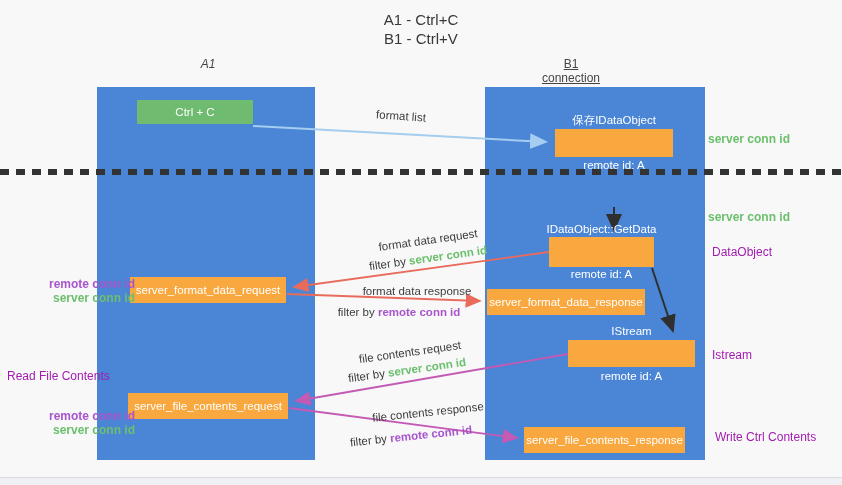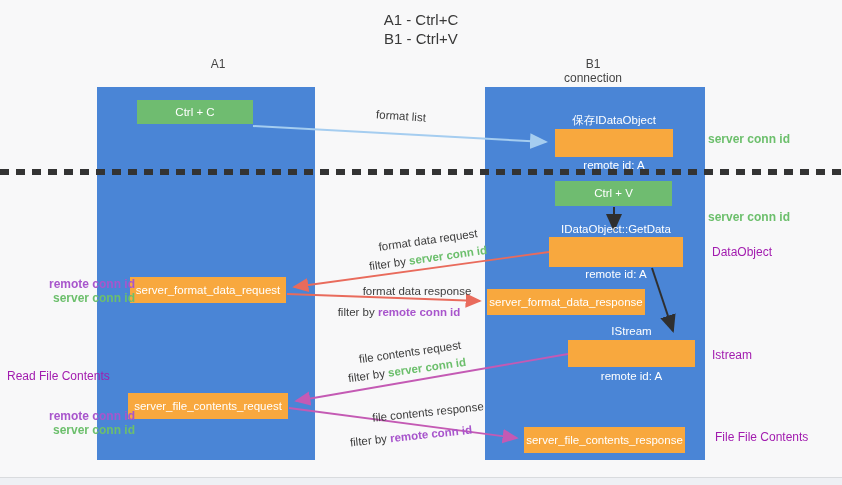--- a/index.html
+++ b/index.html
@@ -1,22 +1,22 @@
 <!DOCTYPE html>
 <html><head>
 <meta charset="utf-8">
 <style>
   html,body{margin:0;padding:0;background:#f7f7f8;}
   .stage{position:relative;width:842px;height:485px;background:#f8f8f9;overflow:hidden;
          font-family:"Liberation Sans",sans-serif;color:#3c3c3c;padding-left:40px;}
   .title{position:absolute;left:0;top:10px;width:842px;text-align:center;
          font-size:15px;line-height:19px;color:#383838;}
   .col-header{position:absolute;text-align:center;font-size:12px;line-height:14px;color:#454545;top:57px;width:160px;}
-  .col-header.left{left:138px;}
-  .col-header.right{left:513px;}
+  .col-header.left{left:128px;font-style:italic;}
+  .col-header.right{left:491px;text-decoration:underline;}
   .lifeline{position:absolute;top:87px;height:373px;background:#4a85d6;}
   .lifeline.left{left:97px;width:218px;}
   .lifeline.right{left:485px;width:220px;}
   .dotline{position:absolute;left:0;top:169px;width:842px;height:6px;
            background:repeating-linear-gradient(90deg,#333 0 9px,transparent 9px 16px);}
   .node{position:absolute;display:flex;flex-direction:column;justify-content:center;
         align-items:center;color:#fff;font-size:11.5px;line-height:13px;text-align:center;
         box-sizing:border-box;}
   .node.green{background:#6fbc70;}
   .node.orange{background:#f8a83e;gap:32px;}
@@ -83,25 +83,22 @@
 
   <div class="node green" style="left:137px;top:100px;width:116px;height:24px">
     <div>Ctrl + C</div>
   </div>
 
   <div class="node orange" style="left:555px;top:129px;width:118px;height:28px">
     <div>保存IDataObject</div>
     <div>remote id: A</div>
   </div>
 
-  <div class="node green" style="left:555px;top:181px;width:117px;height:25px">
-    <div>Ctrl + V</div>
-  </div>
 
-  <div class="node orange" style="left:549px;top:237px;width:134px;height:30px">
+  <div class="node orange" style="left:549px;top:237px;width:105px;height:30px">
     <div>IDataObject::GetData</div>
     <div>remote id: A</div>
   </div>
 
   <div class="node orange" style="left:130px;top:277px;width:156px;height:26px">
     <div>server_format_data_request</div>
   </div>
 
   <div class="node orange" style="left:487px;top:289px;width:158px;height:26px">
     <div>server_format_data_response</div>
@@ -117,21 +114,21 @@
   </div>
 
   <div class="node orange" style="left:128px;top:393px;width:160px;height:26px">
     <div>server_file_contents_request</div>
   </div>
 
   <div class="sidelabel green-txt" style="left:708px;top:133px">server conn id</div>
   <div class="sidelabel green-txt" style="left:708px;top:211px">server conn id</div>
   <div class="sidelabel dark" style="left:712px;top:246px">DataObject</div>
   <div class="sidelabel dark" style="left:712px;top:349px">Istream</div>
-  <div class="sidelabel dark" style="left:715px;top:431px">File File Contents</div>
+  <div class="sidelabel dark" style="left:715px;top:431px">Write Ctrl Contents</div>
 
   <div class="stack" style="right:747px;top:278px">
     <div class="purple-txt">remote conn id</div>
     <div class="green-txt">server conn id</div>
   </div>
   <div class="sidelabel dark" style="left:7px;top:370px">Read File Contents</div>
   <div class="stack" style="right:747px;top:410px">
     <div class="purple-txt">remote conn id</div>
     <div class="green-txt">server conn id</div>
   </div>

